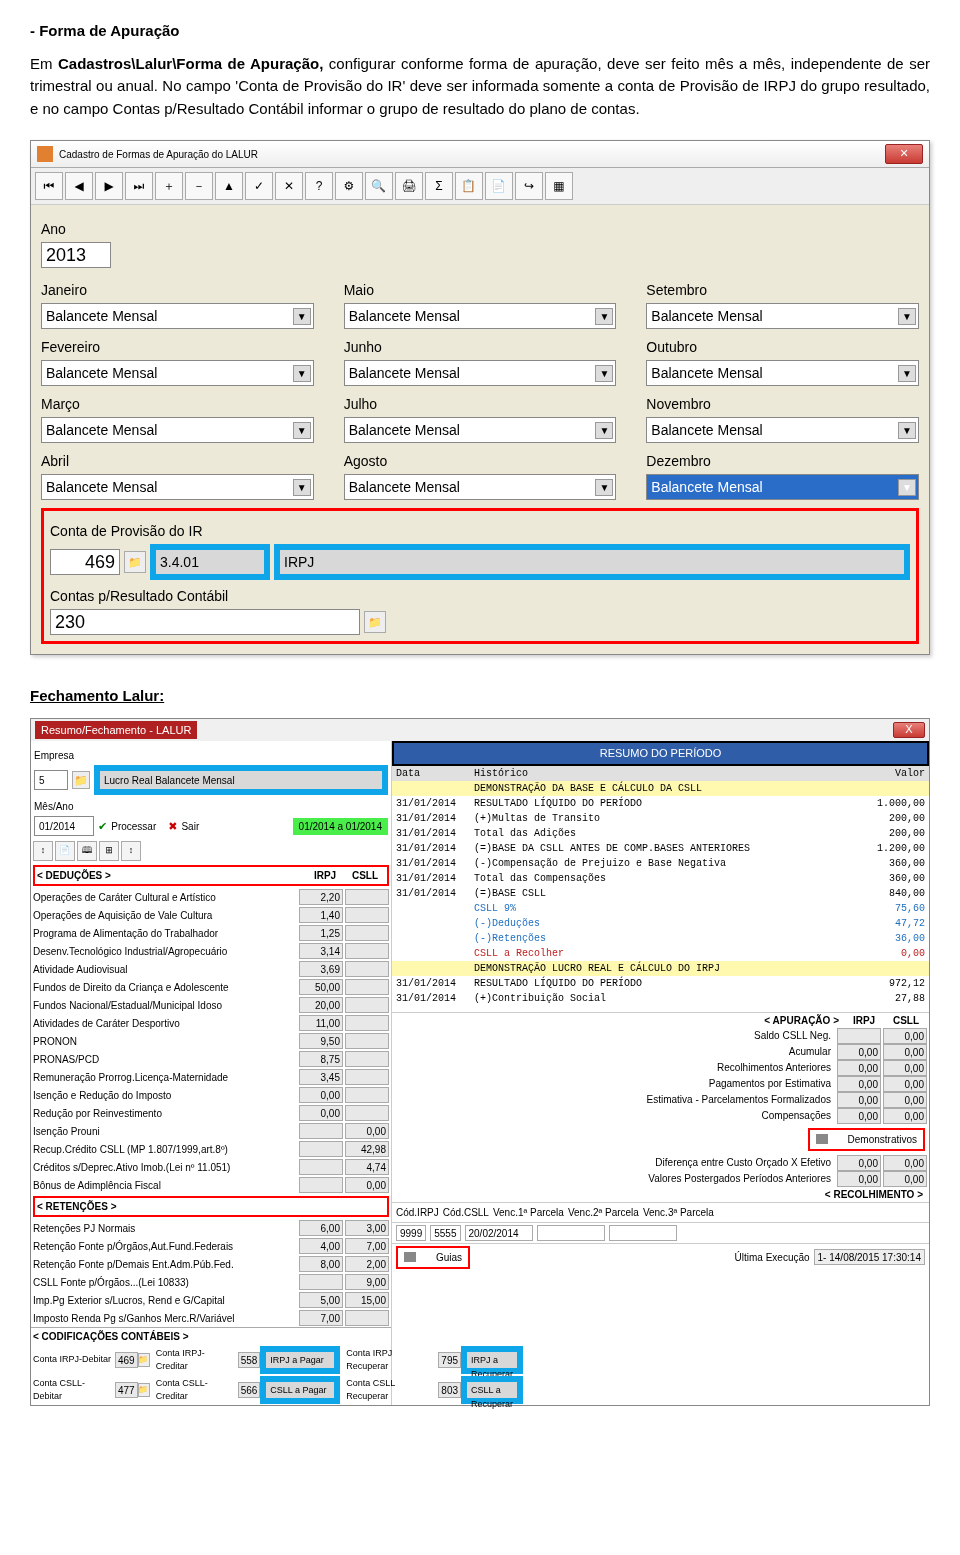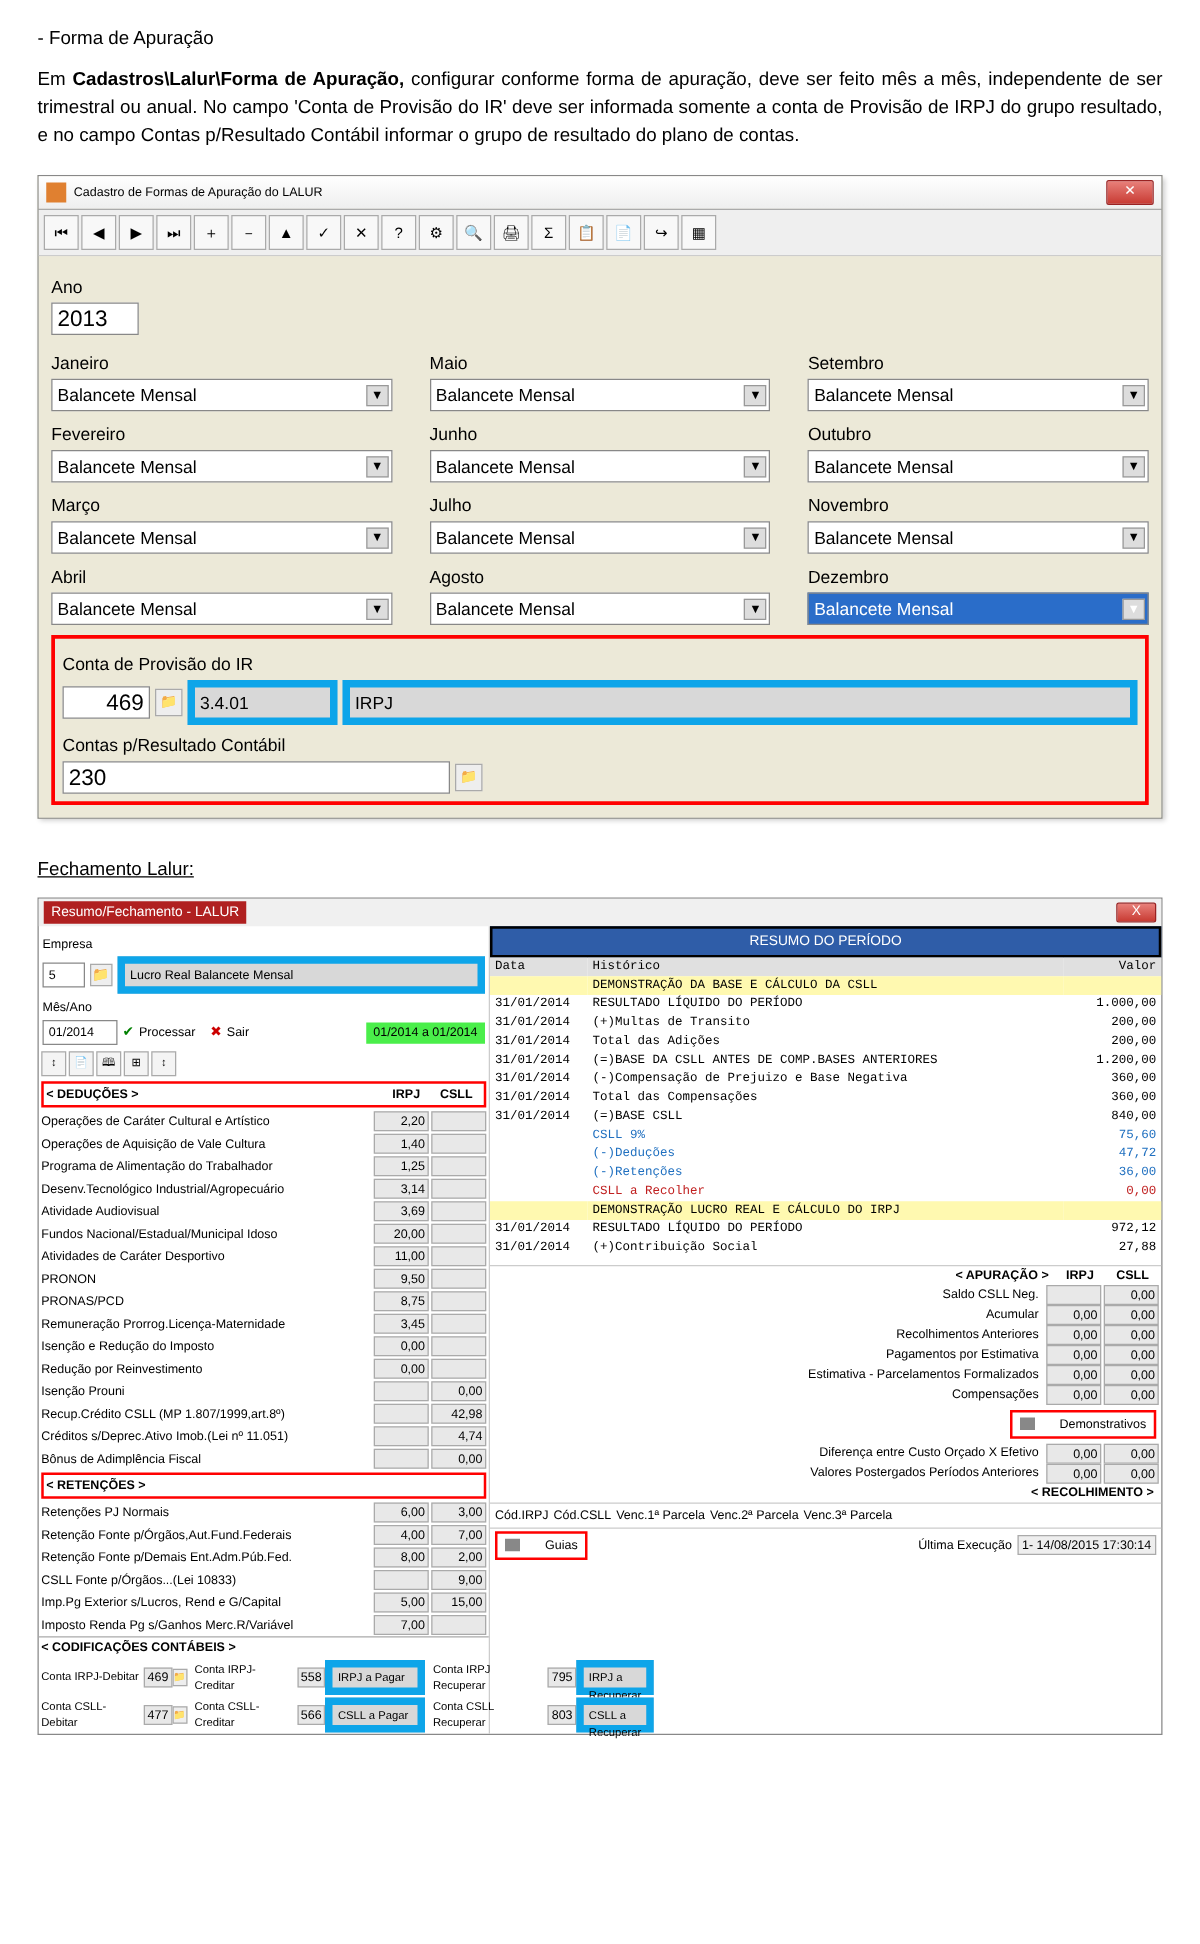--- a/index.html
+++ b/index.html
@@ -5,21 +5,21 @@
   body {
     margin: 0;
     padding: 20px 30px;
     font-family: Arial, sans-serif;
     font-size: 15px;
     line-height: 1.5;
     color: #000;
     background: #fff;
     width: 900px;
   }
-  .heading { font-weight: normal; margin-bottom: 10px; }
+  .heading { font-weight: bold; margin-bottom: 10px; }
   .para { margin-bottom: 20px; text-align: justify; }
   .bold { font-weight: bold; }
   .underline { text-decoration: underline; }
   .window {
     border: 1px solid #888;
     background: #ece9d8;
     margin: 10px 0 30px 0;
     box-shadow: 2px 2px 4px rgba(0,0,0,0.2);
   }
   .titlebar {
@@ -322,20 +322,25 @@
             <div class="nm">Desenv.Tecnológico Industrial/Agropecuário</div>
     <div class="val-box">3,14</div>
     <div class="val-box"></div>
           </div>
           <div class="section-row">
             <div class="nm">Atividade Audiovisual</div>
     <div class="val-box">3,69</div>
     <div class="val-box"></div>
           </div>
           <div class="section-row">
+            <div class="nm">Fundos de Direito da Criança e Adolescente</div>
+    <div class="val-box">50,00</div>
+    <div class="val-box"></div>
+          </div>
+          <div class="section-row">
             <div class="nm">Fundos Nacional/Estadual/Municipal Idoso</div>
     <div class="val-box">20,00</div>
     <div class="val-box"></div>
           </div>
           <div class="section-row">
             <div class="nm">Atividades de Caráter Desportivo</div>
     <div class="val-box">11,00</div>
     <div class="val-box"></div>
           </div>
           <div class="section-row">
@@ -604,20 +609,27 @@
       </div>
 
       <div class="foot-row">
         <span>Cód.IRPJ</span>
         <span>Cód.CSLL</span>
         <span>Venc.1ª Parcela</span>
         <span>Venc.2ª Parcela</span>
         <span>Venc.3ª Parcela</span>
       </div>
       <div class="foot-row">
+        <span class="fbox">9999</span>
+        <span class="fbox">5555</span>
+        <span class="fbox" style="width:60px">20/02/2014</span>
+        <span class="fbox" style="width:60px"></span>
+        <span class="fbox" style="width:60px"></span>
+      </div>
+      <div class="foot-row">
         <div class="btn-demo">
           <span class="print-ico"></span>
           <span>Guias</span>
         </div>
         <span style="margin-left:auto">Última Execução</span>
         <span class="fbox glbl">1- 14/08/2015 17:30:14</span>
       </div>
     </div>
   </div>
 </div>

